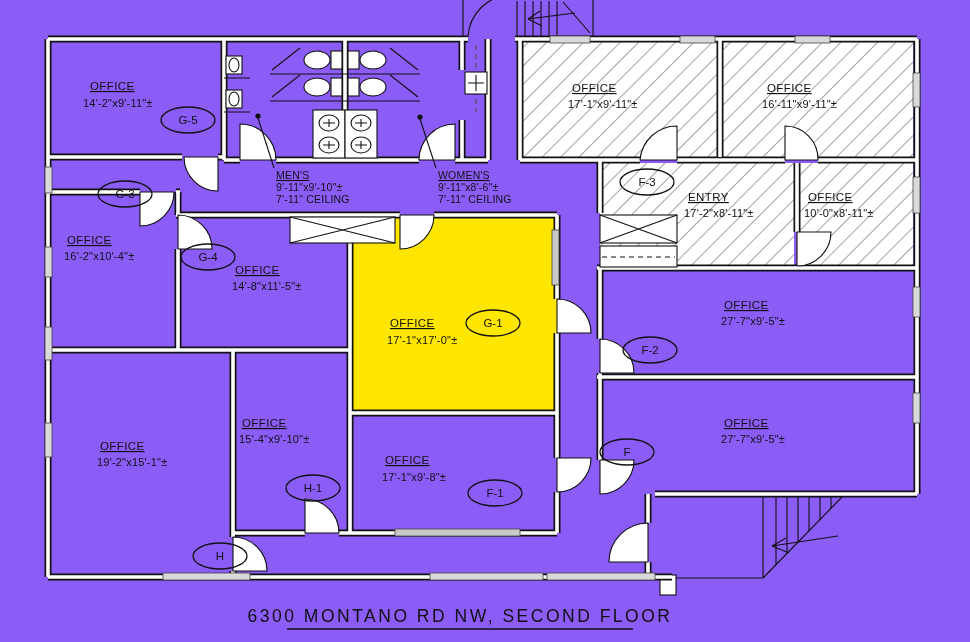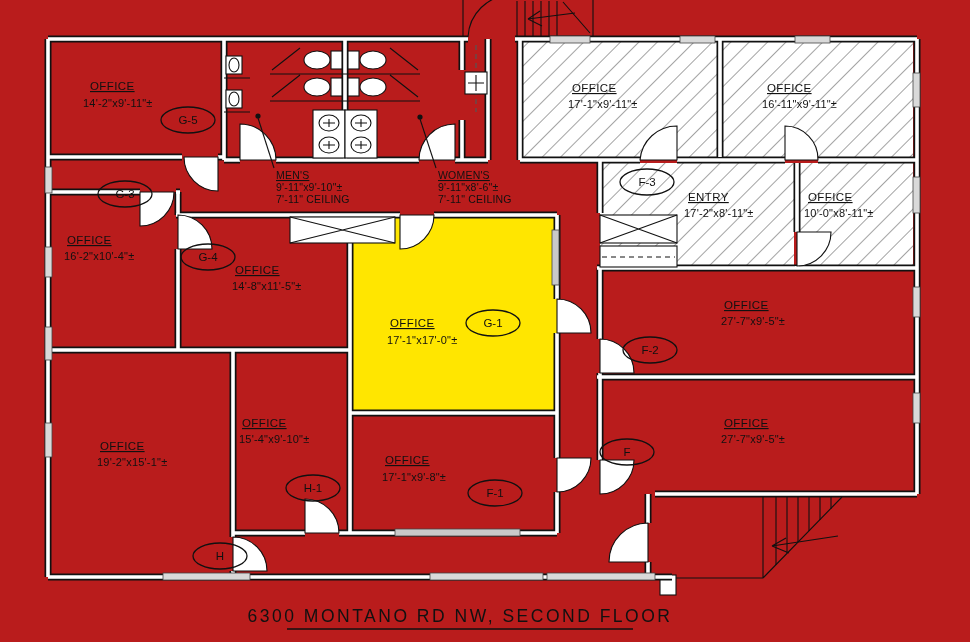--- a/index.html
+++ b/index.html
@@ -1,16 +1,16 @@
 <!DOCTYPE html>
 <html><head>
 <meta charset="utf-8">
 <style>
   html,body{margin:0;padding:0;background:#ffffff;}
-  .sheet{width:970px;height:642px;background:#b91c1c;position:relative;overflow:hidden;}
+  .sheet{width:970px;height:642px;background:#8b5cf6;position:relative;overflow:hidden;}
   svg{display:block;}
   text{font-family:"Liberation Sans","DejaVu Sans",sans-serif;fill:#111;}
   .rn{font-size:11.5px;letter-spacing:.4px;text-decoration:underline;}
   .dim{font-size:11px;letter-spacing:.2px;}
   .sm{font-size:10.5px;letter-spacing:.2px;}
   .tag{font-size:11.5px;text-anchor:middle;}
   .title-t{font-size:17.5px;letter-spacing:2.5px;text-anchor:middle;}
   .wallsB{stroke:#111;stroke-width:7;fill:none;stroke-linecap:butt;}
   .wallsW{stroke:#fff;stroke-width:3.6;fill:none;stroke-linecap:butt;}
   .thin{stroke:#111;stroke-width:1.1;fill:none;}

